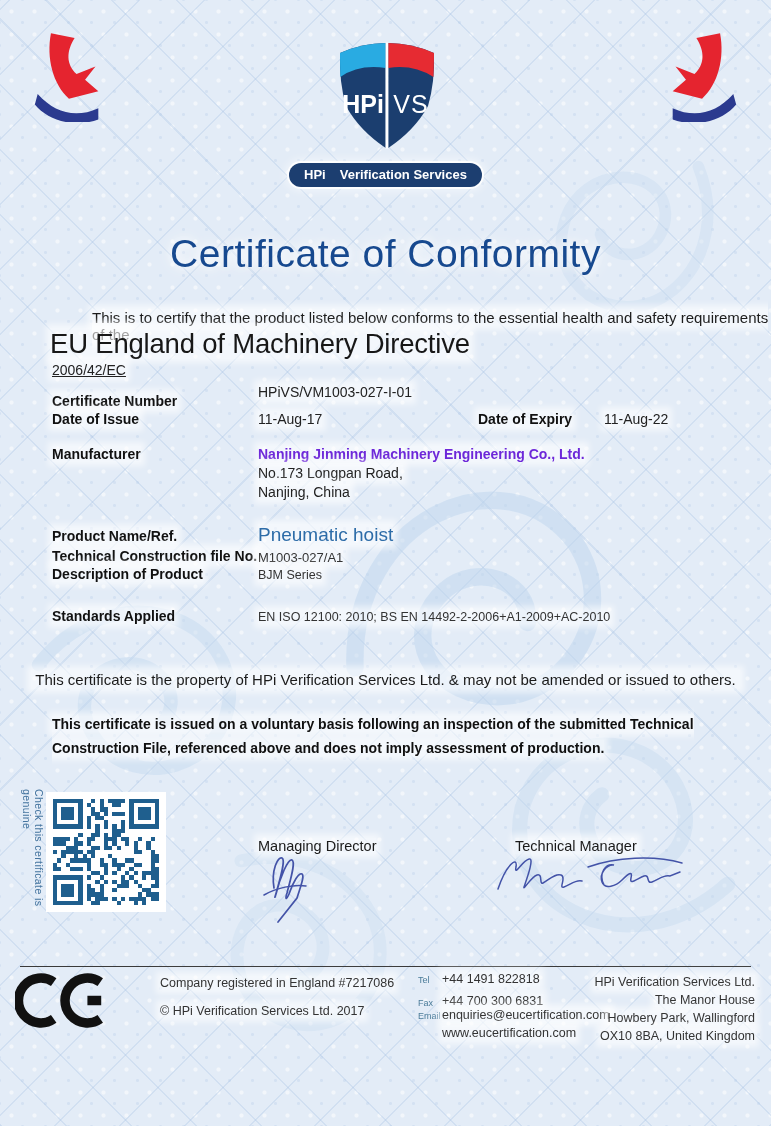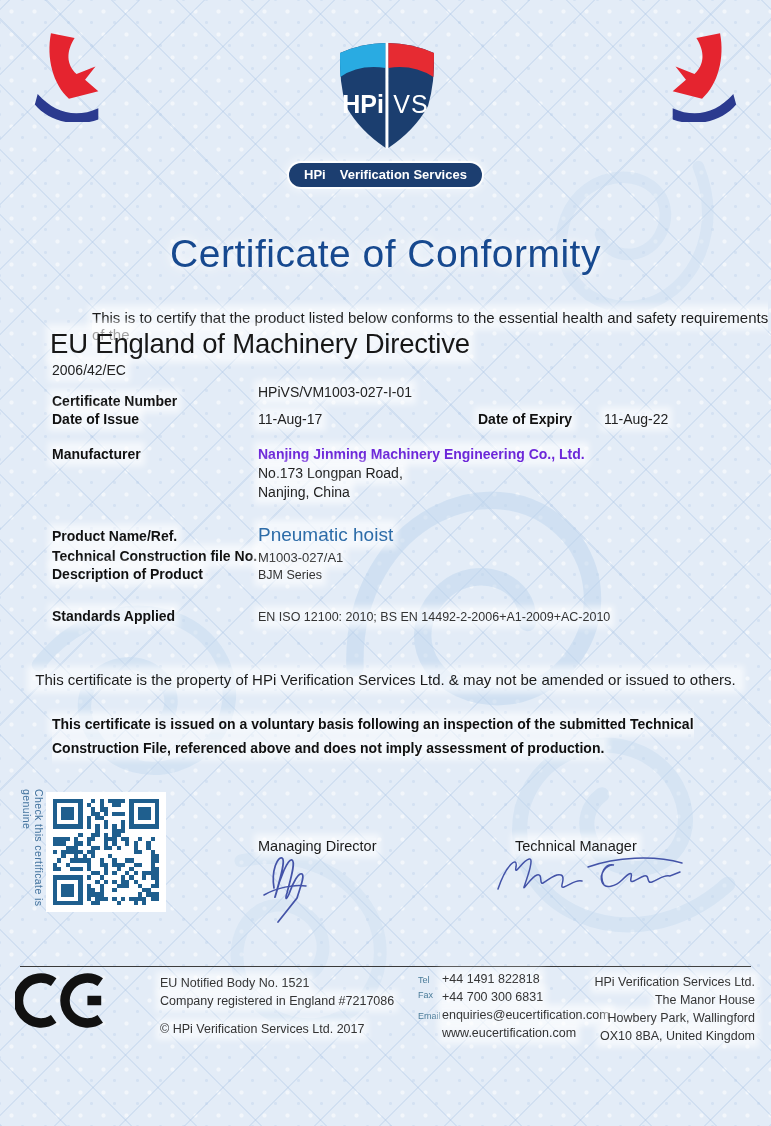--- a/index.html
+++ b/index.html
@@ -18,21 +18,21 @@
   .abs{position:absolute;}
   .strip{background:rgba(255,255,255,.58);box-shadow:0 0 6px 4px rgba(255,255,255,.58);}
   .swirl{position:absolute;pointer-events:none;}
   .title{
     width:771px;text-align:center;top:232px;left:0;
     font-size:39px;font-weight:500;color:#17498f;letter-spacing:.5px;
     text-shadow:0 0 10px #fff,0 0 18px #fff;
   }
   .intro1{left:52px;top:309px;font-size:15px;color:#1c1c1c;margin-left:40px;}
   .directive{left:50px;top:328px;font-size:27.5px;color:#171717;letter-spacing:-.2px;}
-  .dirref{left:52px;top:362px;font-size:14px;color:#222;}
+  .dirref{left:52px;top:362px;font-size:14px;color:#222;text-decoration:underline;}
   .lab{font-weight:bold;font-size:14px;color:#111;}
   .val{font-size:14px;color:#222;}
   .small-val{font-size:12.5px;color:#333;}
   .product-val{font-size:19px;color:#2d6ca8;}
   .property-line{width:771px;left:0;top:671px;text-align:center;font-size:15px;color:#1b1b1b;}
   .property-line span{padding:1px 4px;}
   .voluntary{left:52px;top:712px;width:664px;font-size:14px;font-weight:bold;color:#101010;line-height:24px;}
   .qr-caption{
     left:21px;top:789px;height:152px;
     writing-mode:vertical-rl;font-size:10.5px;color:#44749f;letter-spacing:.4px;
@@ -353,32 +353,31 @@
 
 <div class="abs footer-rule"></div>
 
 <svg class="abs" style="left:15px;top:972px;width:100px;height:57px" viewBox="0 0 116 64">
   <path d="M44.9 10.7 A26 26 0 1 0 44.9 53.3" stroke="#111" stroke-width="11" fill="none"></path>
   <path d="M98.9 10.7 A26 26 0 1 0 98.9 53.3" stroke="#111" stroke-width="11" fill="none"></path>
   <path d="M84 32 H 100" stroke="#111" stroke-width="11" fill="none"></path>
 </svg>
 
 <div class="abs fcol1">
-  <div><span class="strip">EU Notified Body No. 1521</span></div>
   <div><span class="strip">Company registered in England #7217086</span></div>
   <div class="gap"></div>
   <div><span class="strip">© HPi Verification Services Ltd. 2017</span></div>
 </div>
 
 <div class="abs" style="left:418px;top:972px">
   <div style="display:flex;align-items:baseline;height:18px">
     <span class="contact-label" style="width:24px">Tel</span>
     <span class="contact-val strip">+44 1491 822818</span>
   </div>
-  <div style="display:flex;align-items:flex-start;height:18px">
+  <div style="display:flex;align-items:flex-end;height:18px">
     <span class="contact-label" style="width:24px">Fax</span>
     <span class="contact-val strip">+44 700 300 6831</span>
   </div>
   <div style="display:flex;align-items:baseline;height:18px">
     <span class="contact-label" style="width:24px">Email</span>
     <span class="contact-val strip">enquiries@eucertification.com</span>
   </div>
   <div style="display:flex;align-items:baseline;height:18px">
     <span class="contact-label" style="width:24px"></span>
     <span class="contact-val strip">www.eucertification.com</span>

